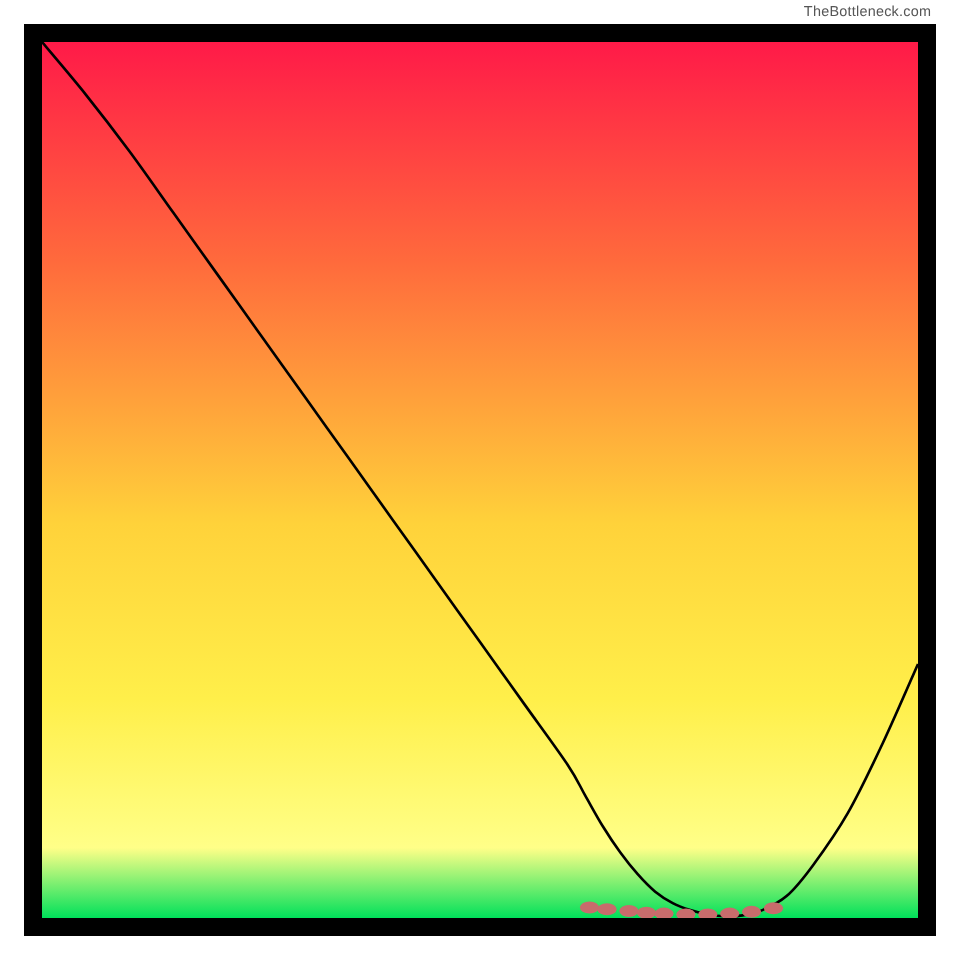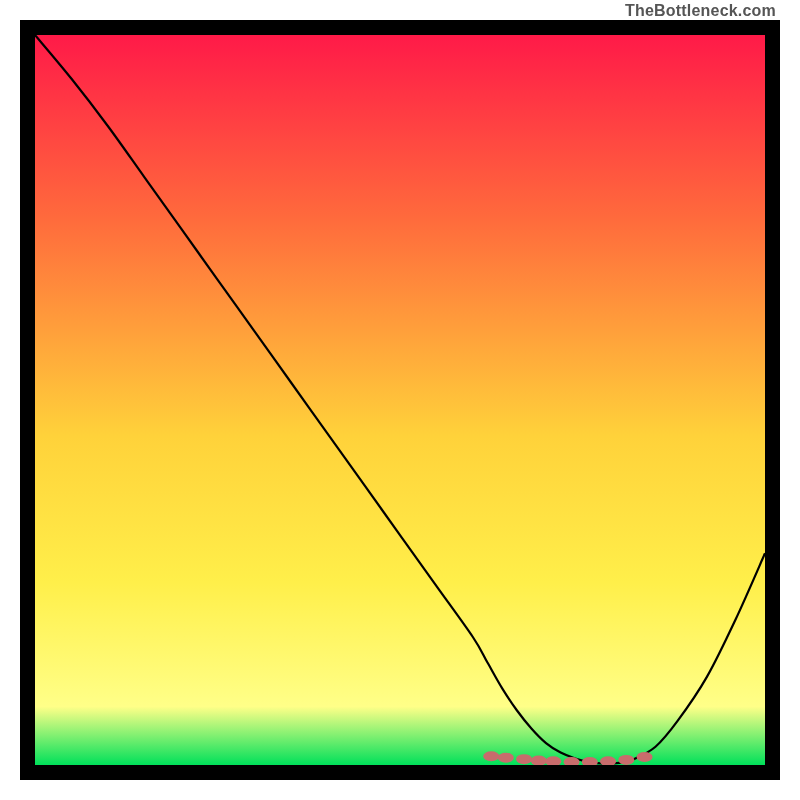--- a/index.html
+++ b/index.html
@@ -13,22 +13,22 @@
   .frame {
     position: relative;
     width: 800px;
     height: 800px;
     box-sizing: border-box;
   }
   .watermark {
     position: absolute;
     top: 2px;
     right: 24px;
-    font-size: 16px;
-    font-weight: 700;
+    font-size: 12px;
+    font-weight: 400;
     color: #555;
     letter-spacing: 0.2px;
     z-index: 10;
   }
   .plot-outer {
     position: absolute;
     left: 20px;
     top: 20px;
     width: 760px;
     height: 760px;

